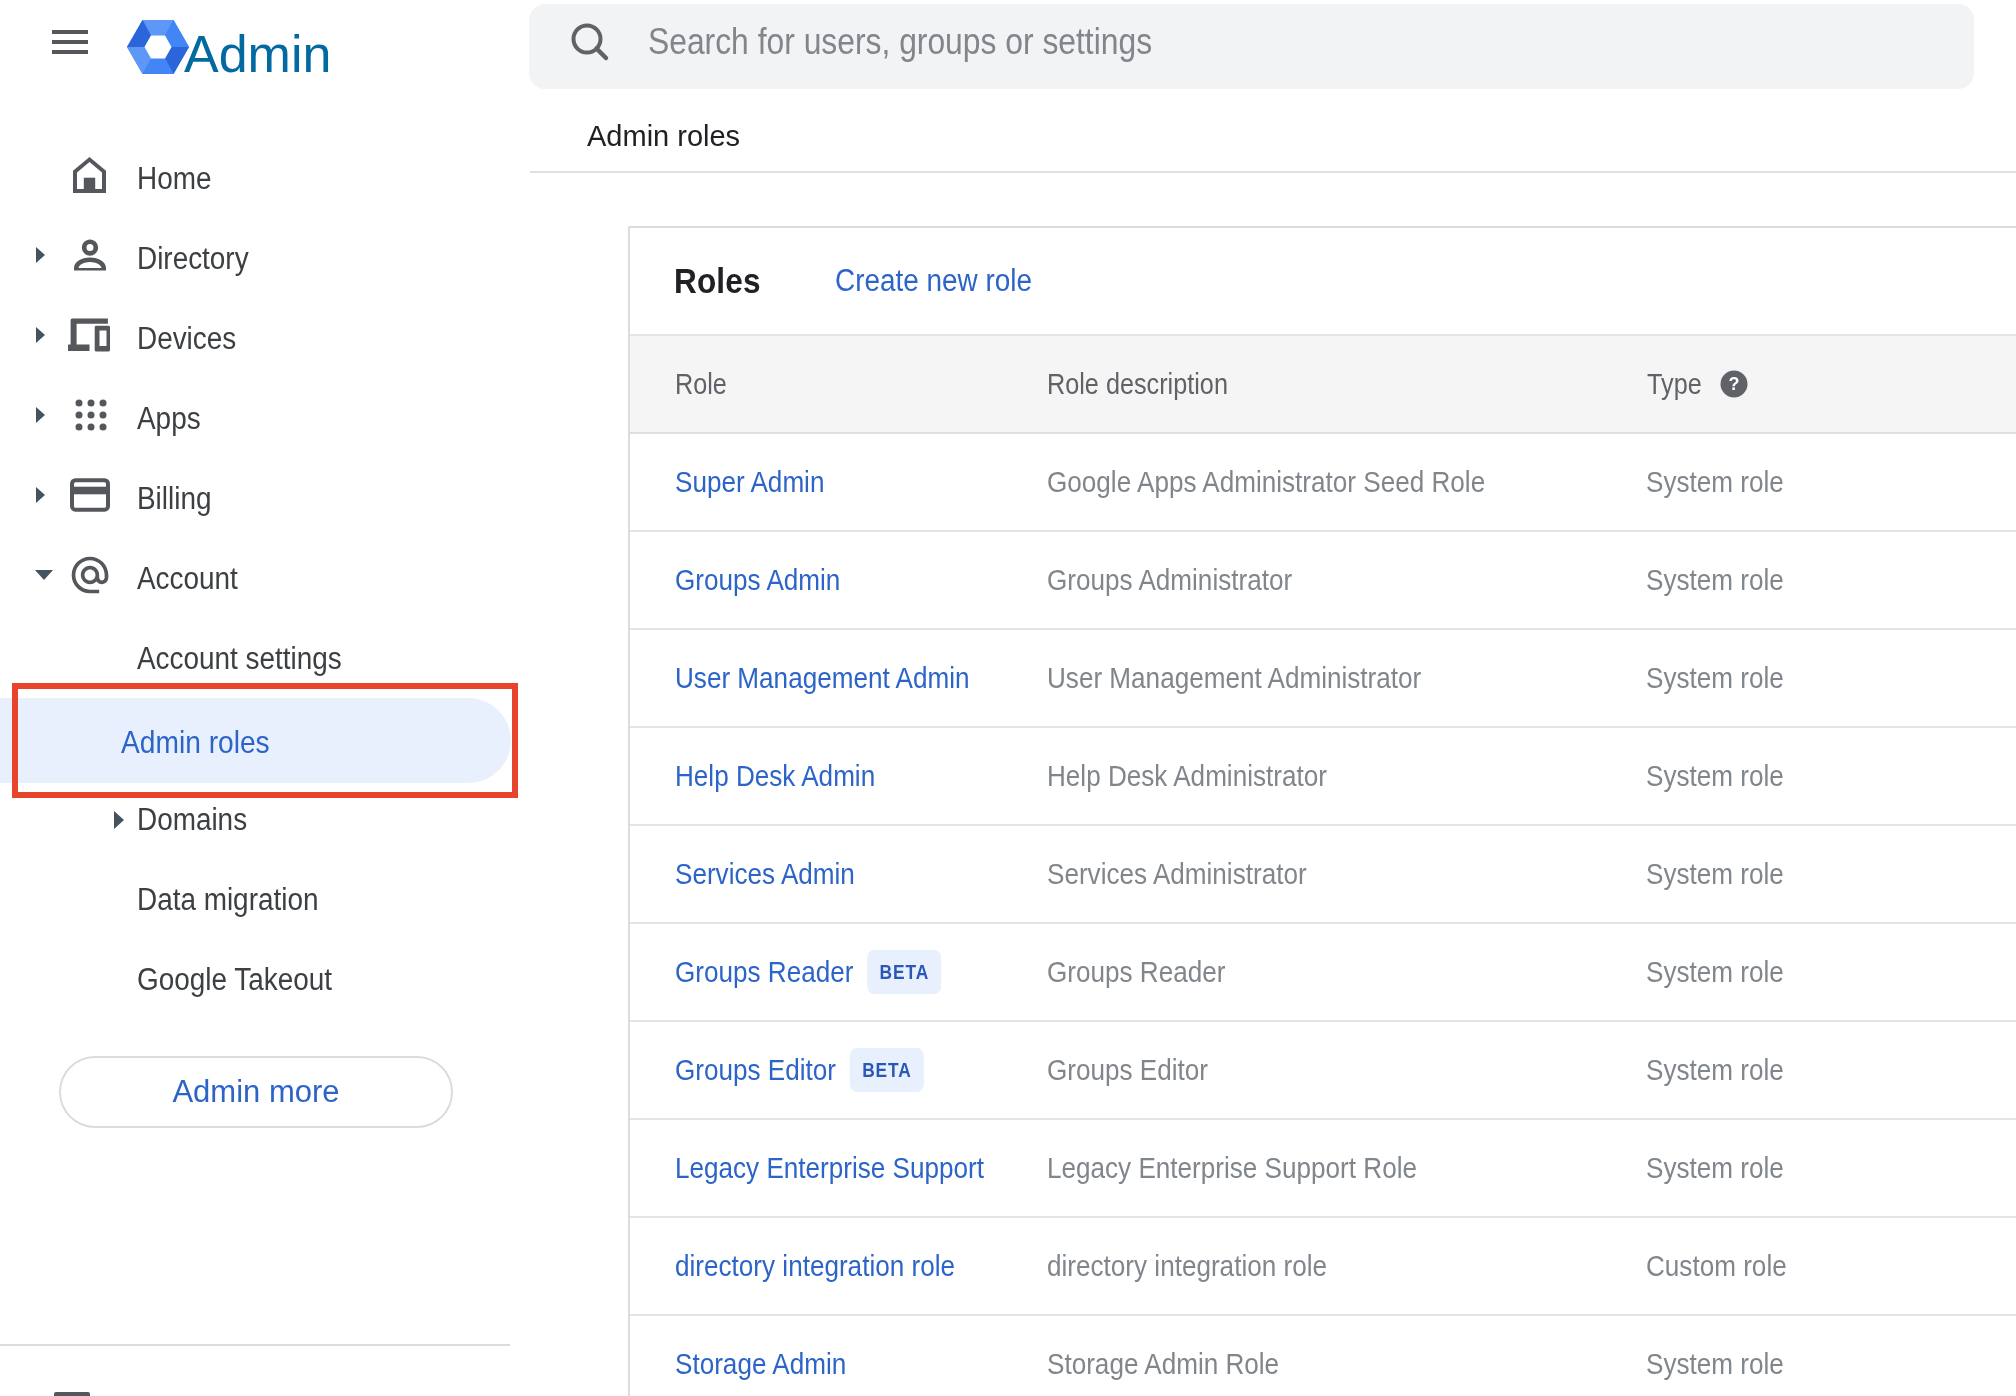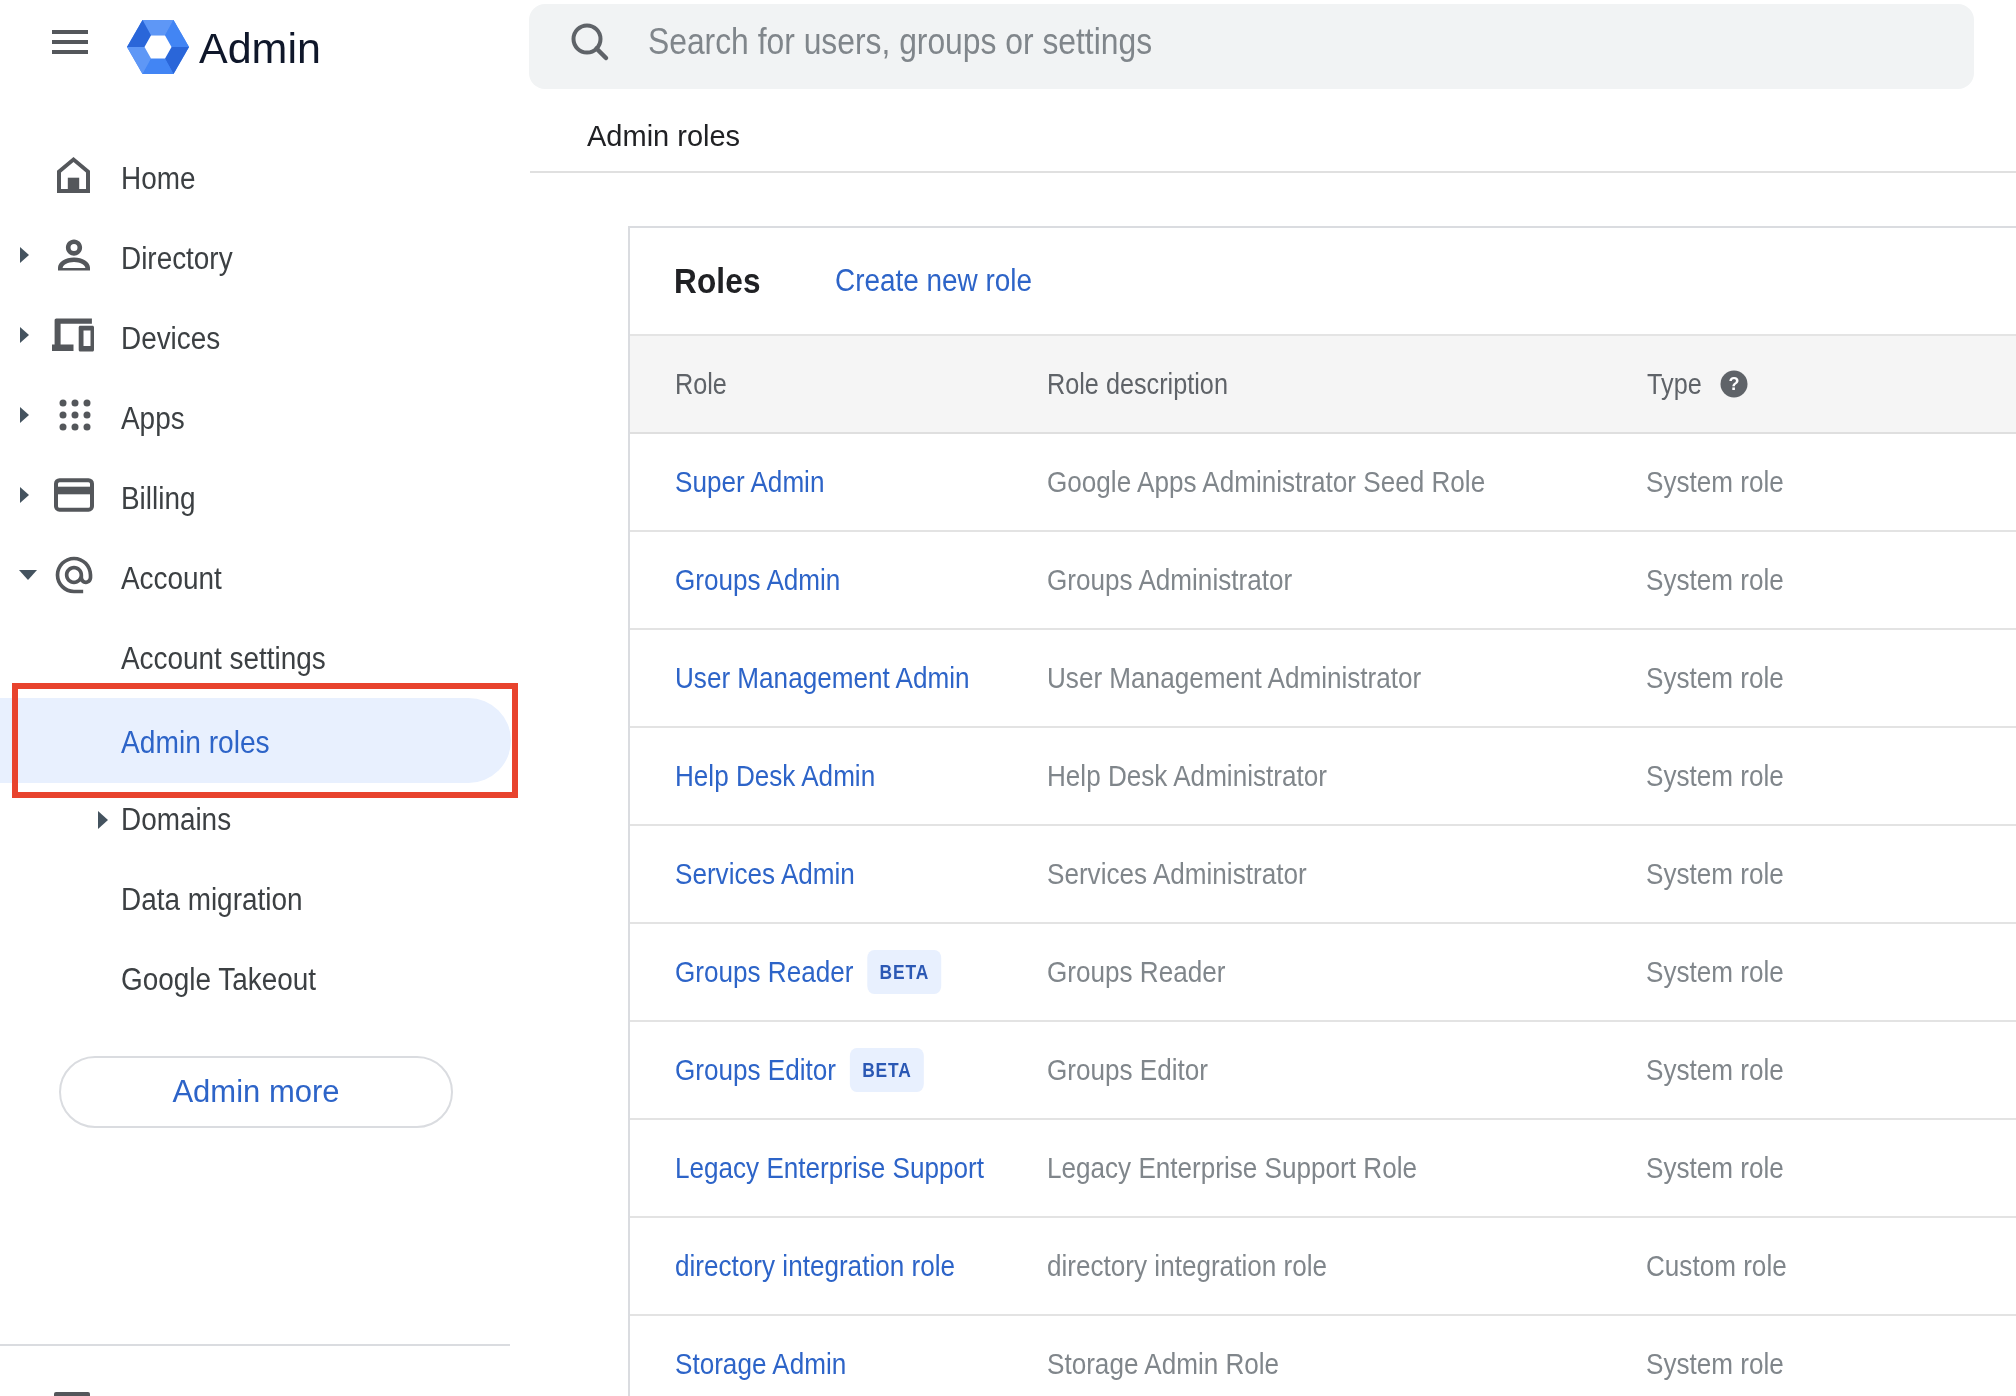--- a/index.html
+++ b/index.html
@@ -3,27 +3,27 @@
 <meta charset="utf-8">
 <style>
   * { margin:0; padding:0; box-sizing:border-box; }
   html,body { width:2016px; height:1396px; overflow:hidden; background:#fff;
     font-family:"Liberation Sans", sans-serif; }
   .abs { position:absolute; }
   
   #burger { left:52px; top:30px; width:36px; height:24px; }
   #burger div { position:absolute; left:0; width:36px; height:4px; background:#54575b; }
   #logo { left:127px; top:20px; }
-  #logotext { left:199px; top:24px; font-size:43px; color:#0f172a; }
+  #logotext { left:184px; top:24px; font-size:52px; color:#0369a1; }
   #searchbar { left:529px; top:4px; width:1445px; height:85px; background:#f1f3f4; border-radius:16px; }
   #searchph { left:648px; top:0; height:83px; line-height:83px; font-size:37px; color:#80868b;
       transform-origin:left center; transform:scaleX(0.86); white-space:nowrap; }
   #searchicon { left:566px; top:18px; }
   
-  .navitem { left:0; width:517px; height:80px; }
+  .navitem { left:16px; width:517px; height:80px; }
   .navlabel { position:absolute; left:121px; top:calc(50% + 2px); transform:translateY(-50%) scaleX(0.9);
       transform-origin:left center; font-size:31px; color:#3c4043; white-space:nowrap; }
   .navicon { position:absolute; left:57px; top:calc(50% - 2px); transform:translateY(-50%); }
   .tri-r { position:absolute; left:20px; top:calc(50% - 2px); transform:translateY(-50%);
       width:0; height:0; border-left:9px solid #44535f; border-top:8px solid transparent; border-bottom:8px solid transparent; }
   .tri-d { position:absolute; left:19px; top:calc(50% - 2px); transform:translateY(-50%);
       width:0; height:0; border-top:10px solid #44535f; border-left:9px solid transparent; border-right:9px solid transparent; }
   .tri-sub { position:absolute; left:98px; top:calc(50% + 2px); transform:translateY(-50%);
       width:0; height:0; border-left:10px solid #44535f; border-top:9px solid transparent; border-bottom:9px solid transparent; }
   #pill { left:0; top:698px; width:511px; height:85px; background:#e8f0fe; border-radius:0 43px 43px 0; }

